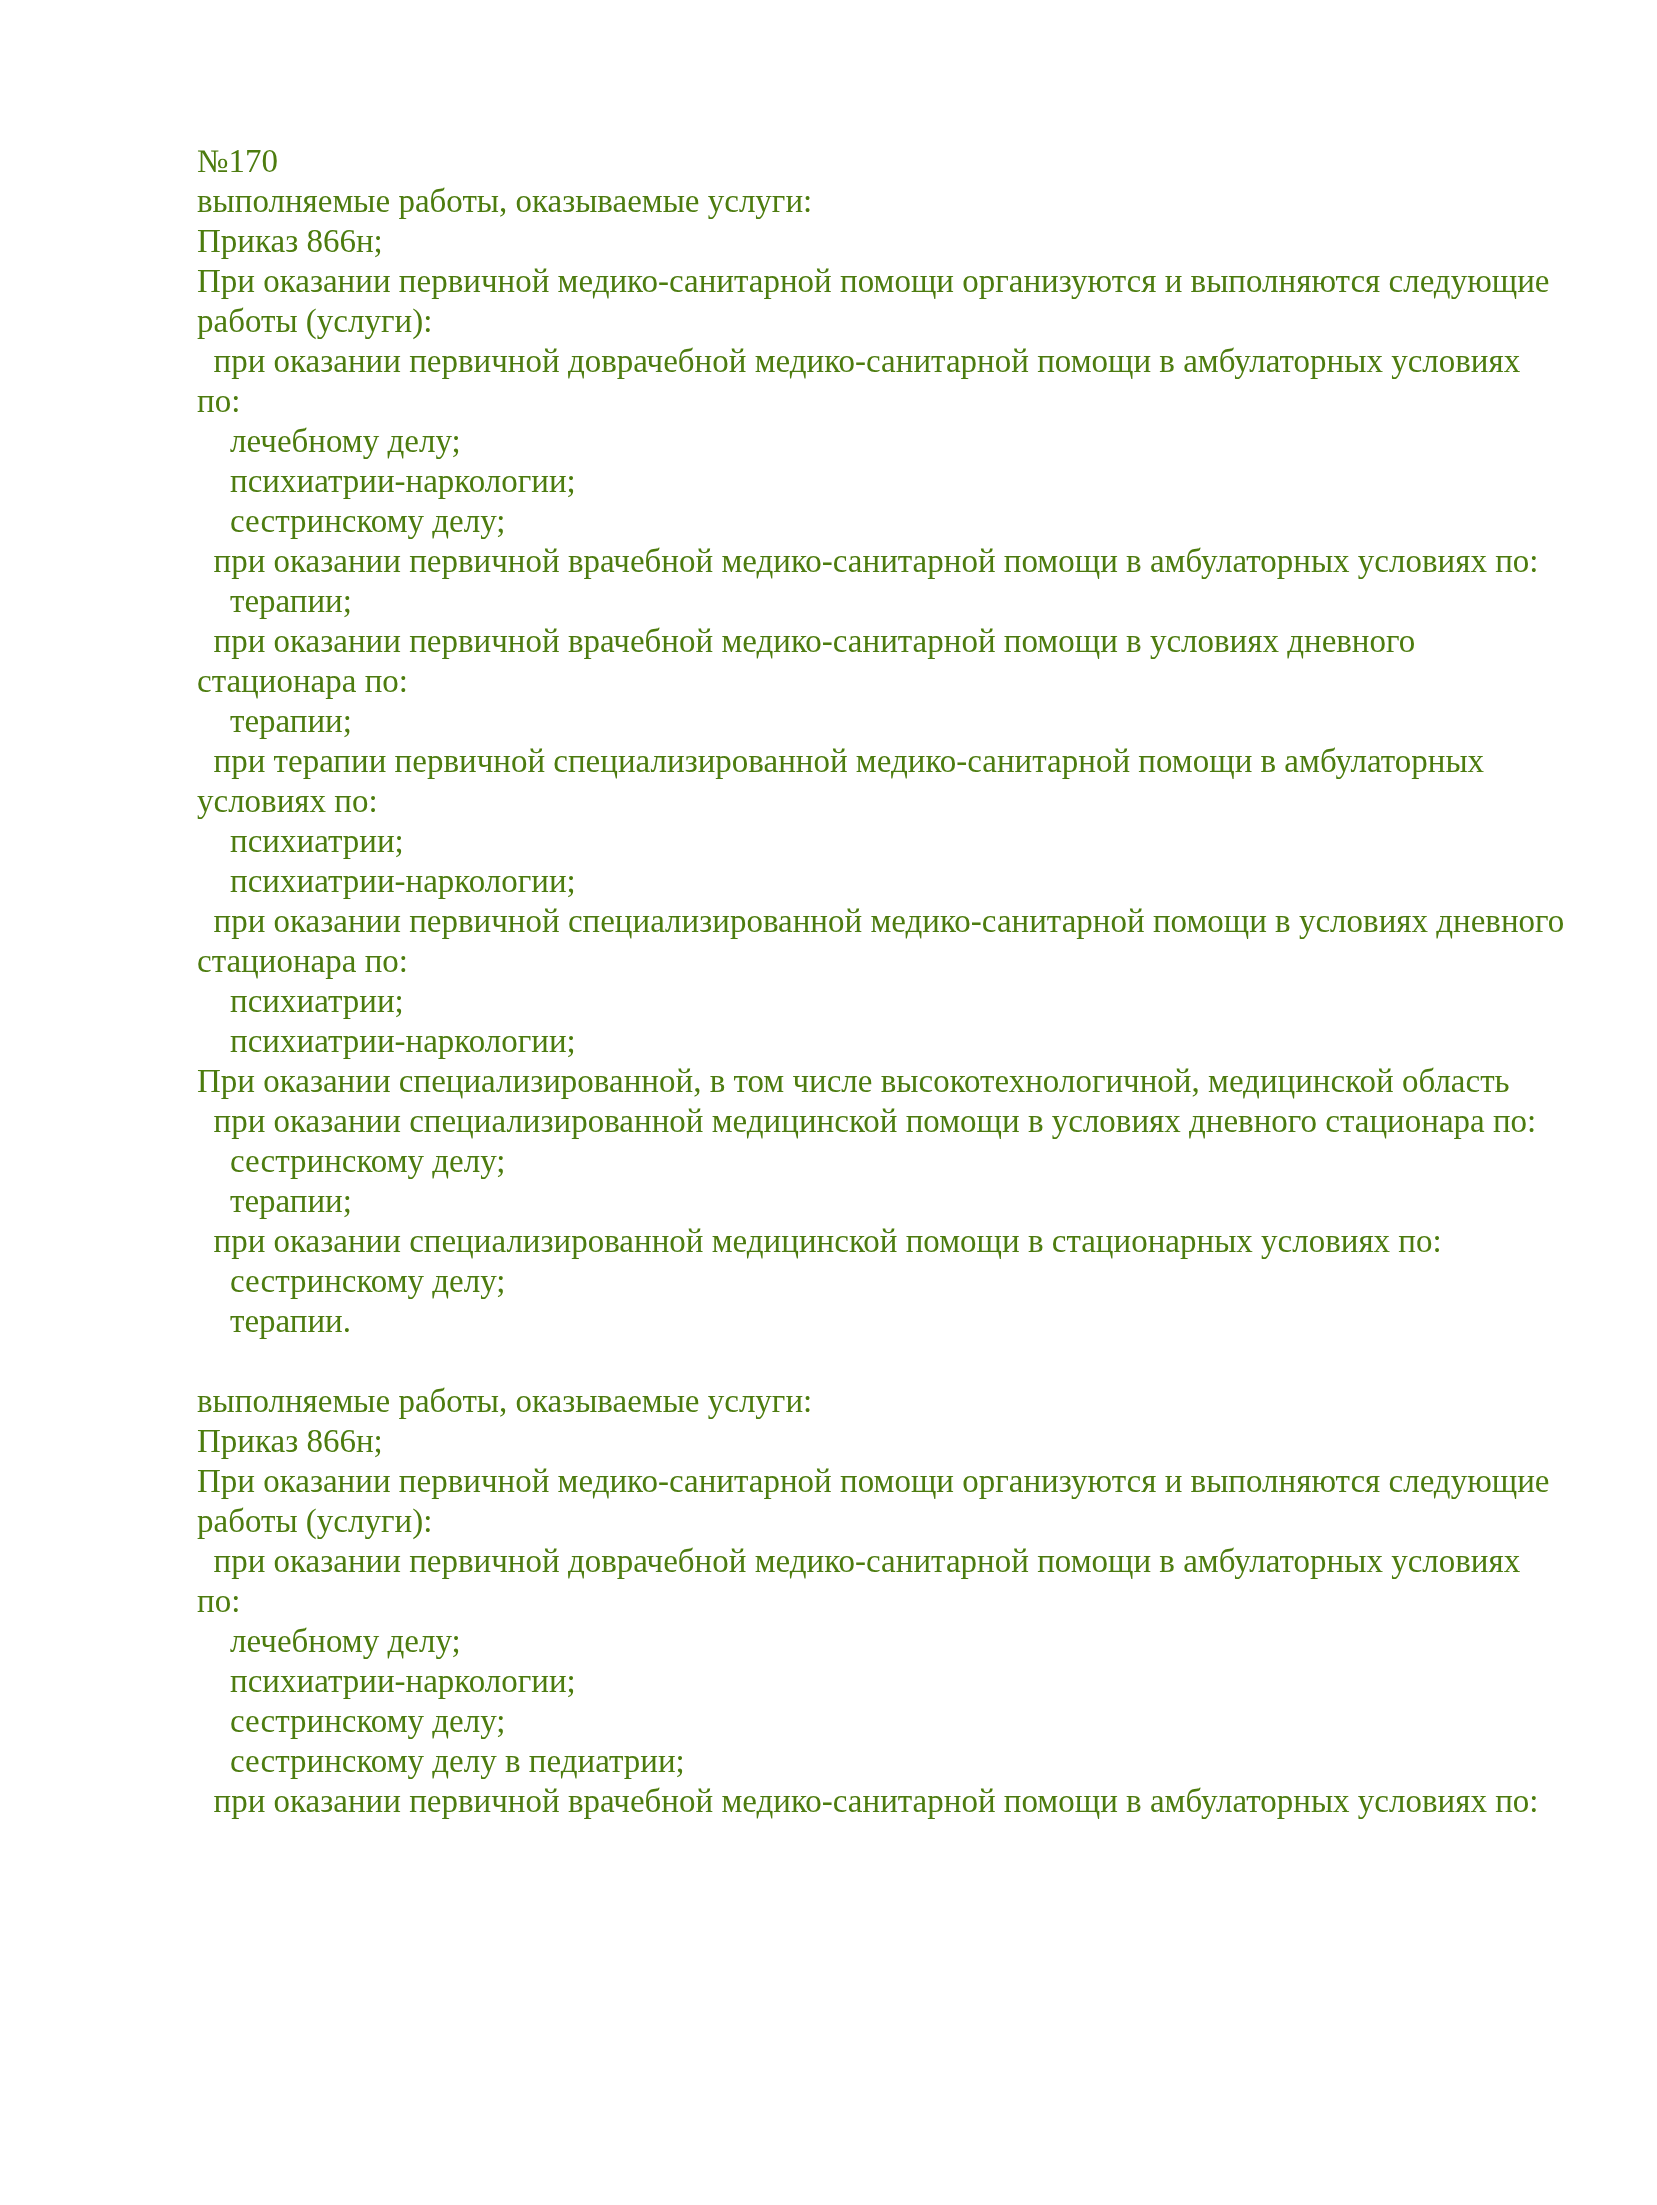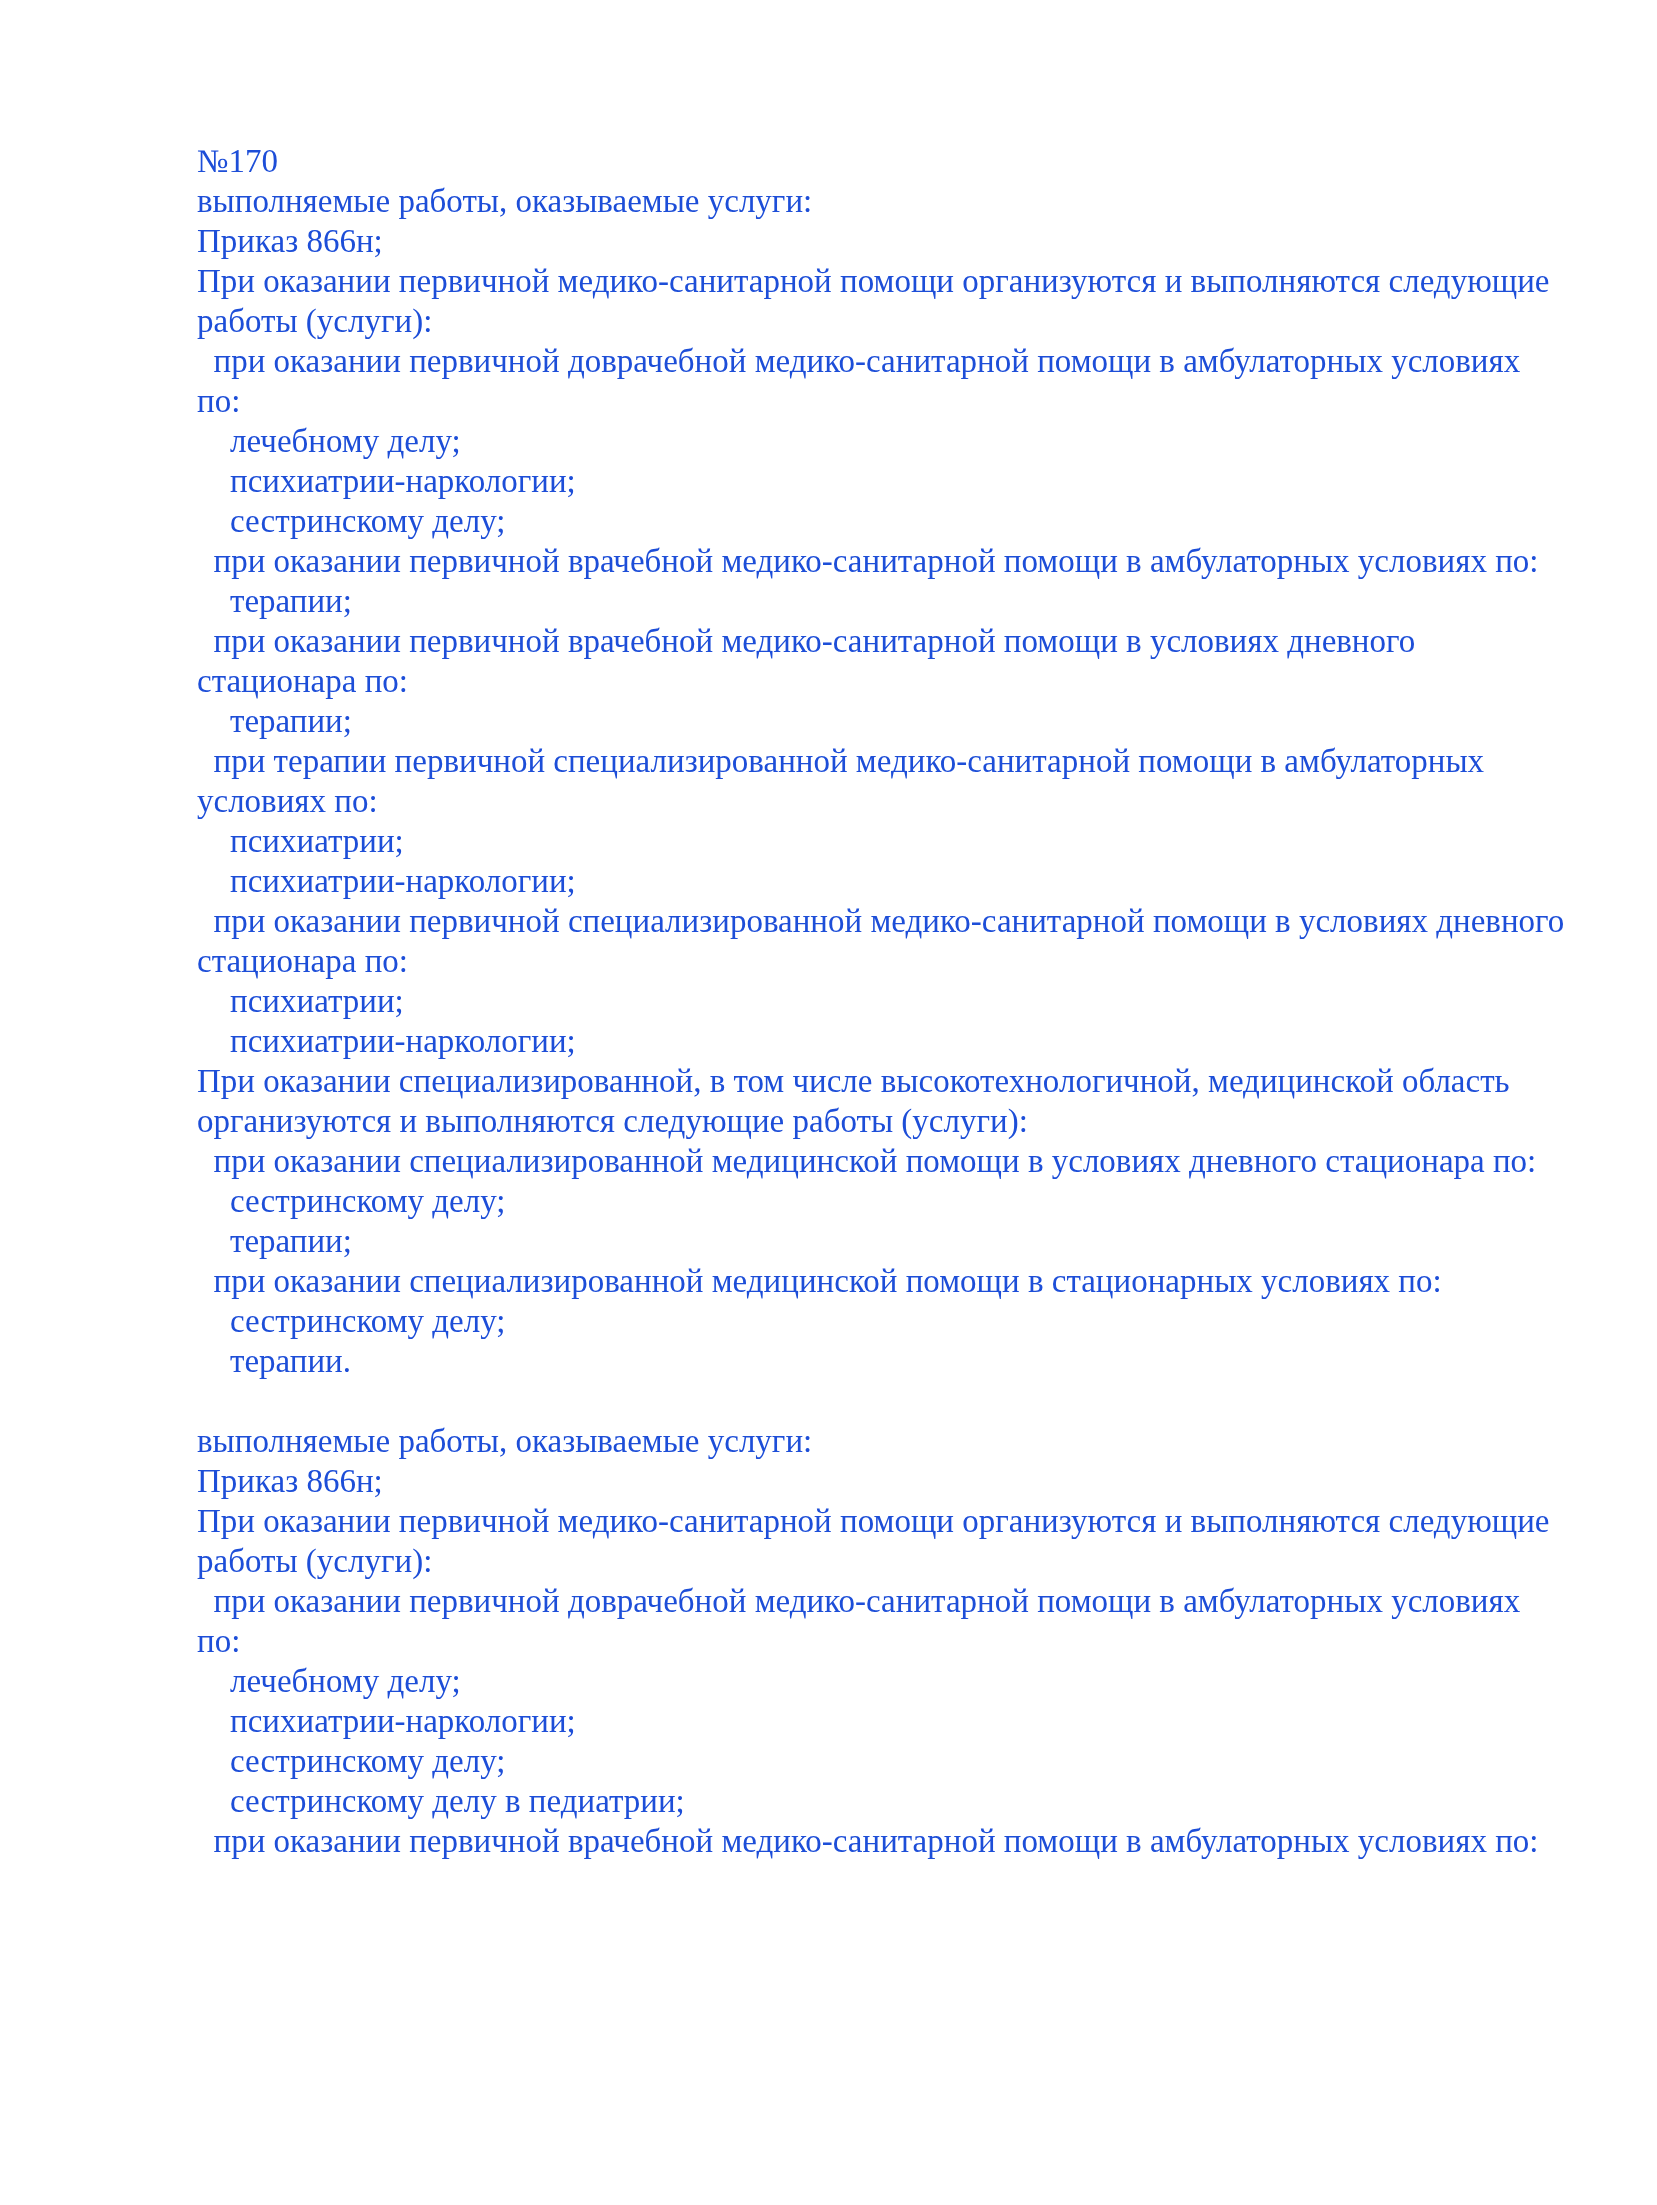--- a/index.html
+++ b/index.html
@@ -7,21 +7,21 @@
       width: 1657px;
       height: 2205px;
       background: #ffffff;
       position: relative;
       overflow: hidden;
     }
     .doc {
       position: absolute;
       left: 197px;
       top: 141px;
-      color: #1d4ed8;
+      color: #4d7c0f;
       font-family: "Liberation Serif", "DejaVu Serif", serif;
       font-size: 33px;
       line-height: 40px;
       font-weight: 400;
     }
     .line {
       white-space: pre;   
       height: 40px;
     }
   </style>
@@ -46,21 +46,20 @@
   <div class="line">    терапии;</div>
   <div class="line">  при терапии первичной специализированной медико-санитарной помощи в амбулаторных</div>
   <div class="line">условиях по:</div>
   <div class="line">    психиатрии;</div>
   <div class="line">    психиатрии-наркологии;</div>
   <div class="line">  при оказании первичной специализированной медико-санитарной помощи в условиях дневного</div>
   <div class="line">стационара по:</div>
   <div class="line">    психиатрии;</div>
   <div class="line">    психиатрии-наркологии;</div>
   <div class="line">При оказании специализированной, в том числе высокотехнологичной, медицинской область</div>
-  <div class="line">организуются и выполняются следующие работы (услуги):</div>
   <div class="line">  при оказании специализированной медицинской помощи в условиях дневного стационара по:</div>
   <div class="line">    сестринскому делу;</div>
   <div class="line">    терапии;</div>
   <div class="line">  при оказании специализированной медицинской помощи в стационарных условиях по:</div>
   <div class="line">    сестринскому делу;</div>
   <div class="line">    терапии.</div>
   <div class="line"></div>
   <div class="line">выполняемые работы, оказываемые услуги:</div>
   <div class="line">Приказ 866н;</div>
   <div class="line">При оказании первичной медико-санитарной помощи организуются и выполняются следующие</div>

